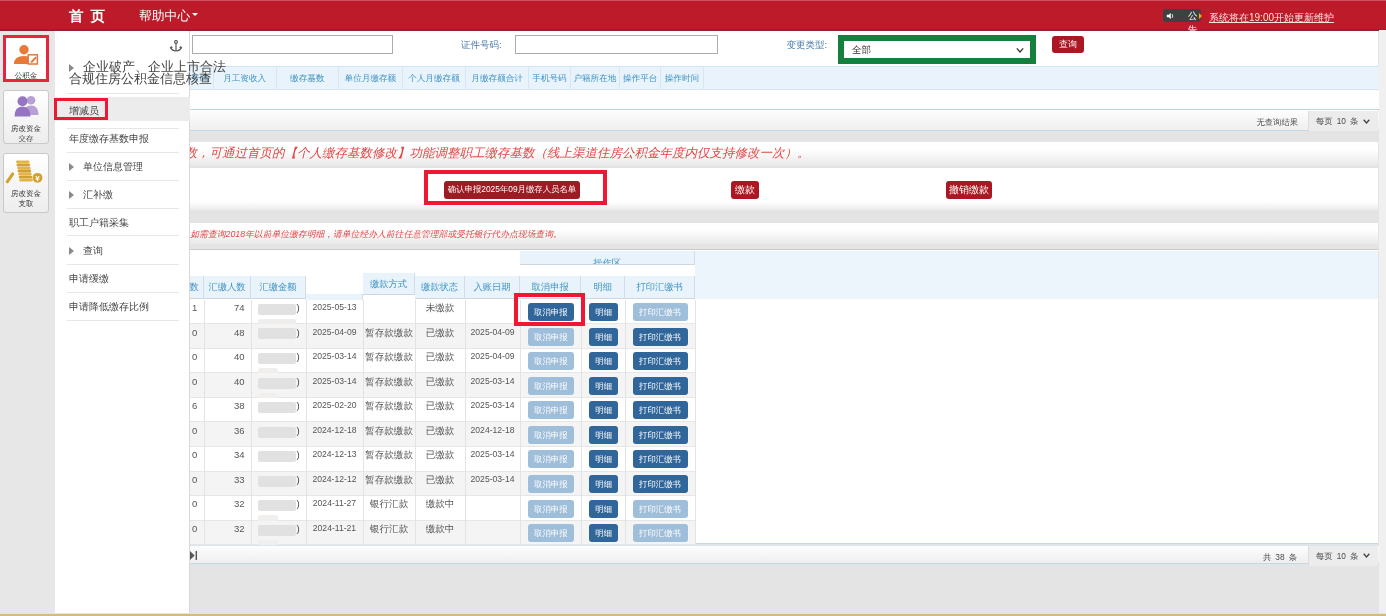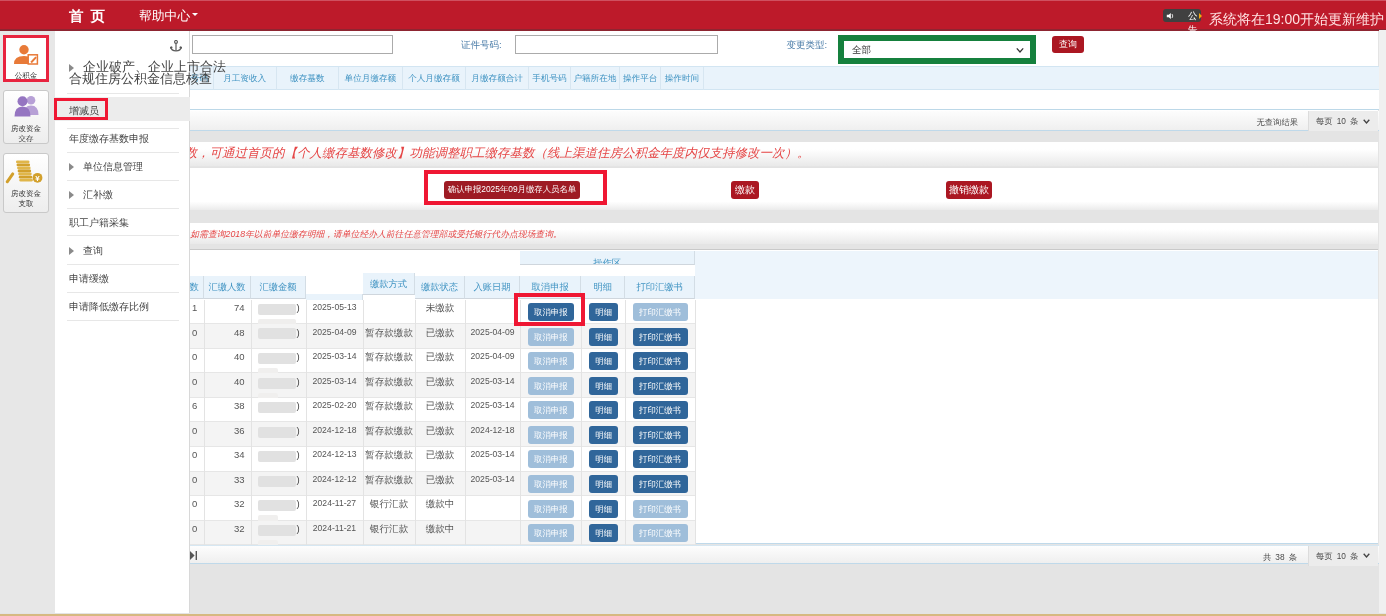--- a/index.html
+++ b/index.html
@@ -6,21 +6,21 @@
 body{font-family:"Liberation Sans",sans-serif;position:relative;background:#e4e4e4;font-size:12px;color:#333}
 .ab{position:absolute}
 
 #topbar{left:0;top:0;width:1386px;height:31px;background:#bd1a2a;border-top:1.5px solid #cf5060;border-bottom:2px solid #8e2531}
 #nav1{left:69px;top:7px;color:#fff;font-size:14.5px;font-weight:bold}
 #nav2{left:139px;top:8px;color:#fff;font-size:12.8px}
 .caret{display:inline-block;width:0;height:0;border:3.5px solid transparent;border-top-color:#fff;vertical-align:1px;margin-left:2px}
 #gg{left:1163px;top:9px;width:38px;height:13px;background:#404040;border-radius:3px;color:#fff;font-size:9.5px;line-height:13.5px;text-align:left;padding-left:25px}
 #gg:after{content:"";position:absolute;right:-4px;top:4px;border:3px solid transparent;border-left-color:#f6a80b}
 #spk{position:absolute;left:3px;top:2.5px;width:8px;height:8px}
-#sysmsg{left:1209px;top:11px;color:#ffe2e2;font-size:14px;}
+#sysmsg{left:1209px;top:11px;color:#ffe2e2;font-size:10px;text-decoration:underline}
 
 #rstrip{left:1379px;top:30px;width:7px;height:583px;background:#f0f0f0}
 
 #tanline{left:0;top:613.5px;width:1386px;height:2.5px;background:#d6b981;z-index:60}
 
 .panel{left:40px;width:1338px;background:#fff}
 #panel1{top:31px;height:99px}
 #panelA{top:142px;height:24px;background:linear-gradient(#fff 30%,#e9e9e9)}
 #panelB{top:166.5px;height:43px;background:linear-gradient(#fff 80%,#ebebeb);border-top:1px solid #e2e2e2}
 #panelC{top:223px;height:21px;background:linear-gradient(#fff 30%,#e9e9e9)}

